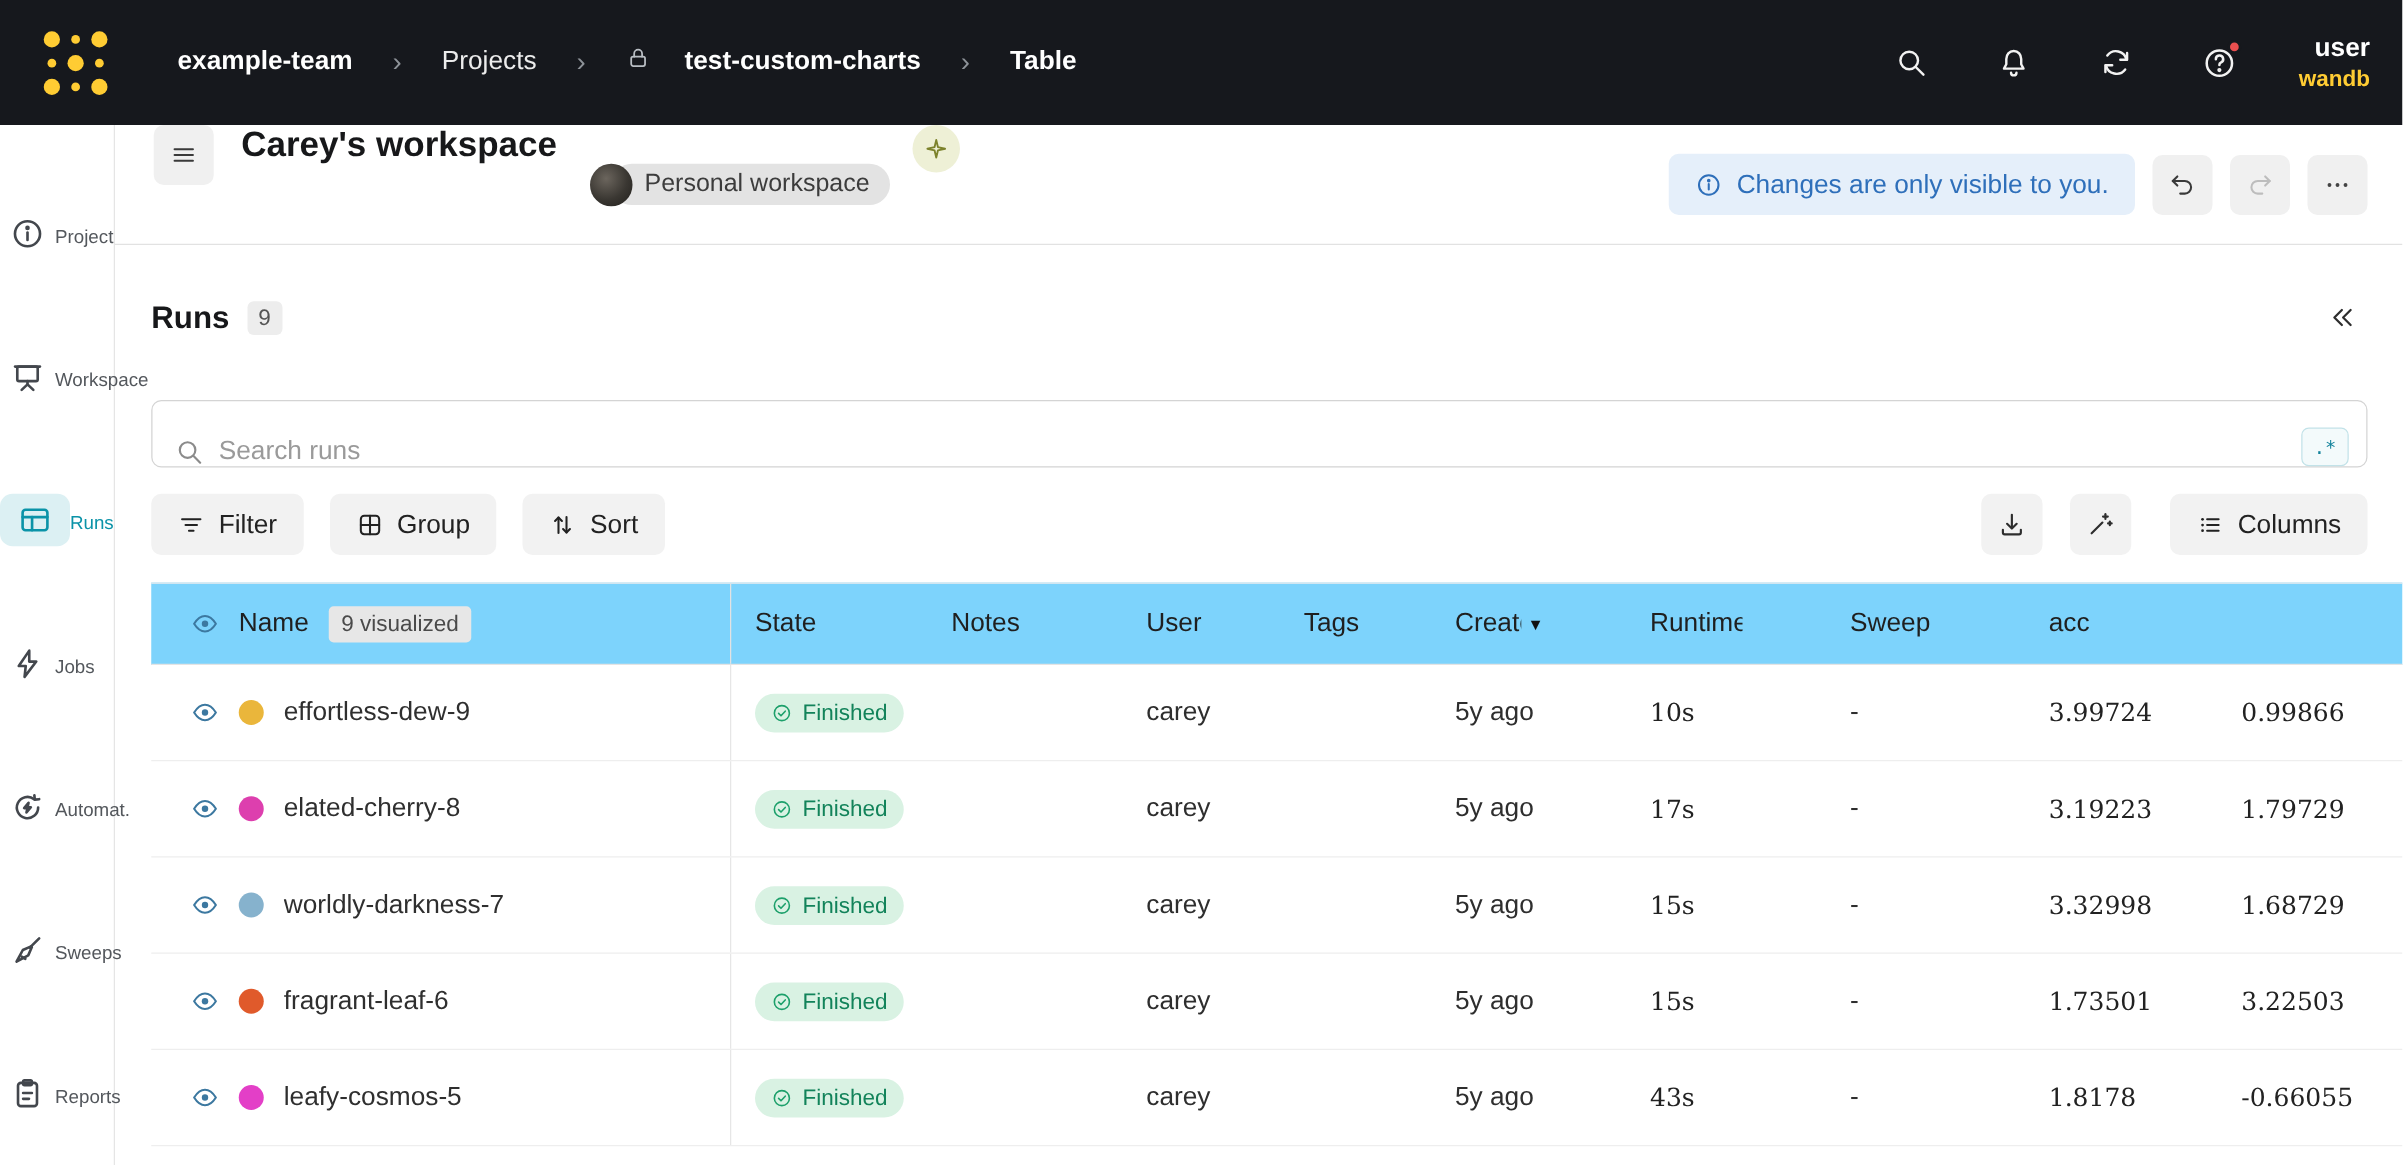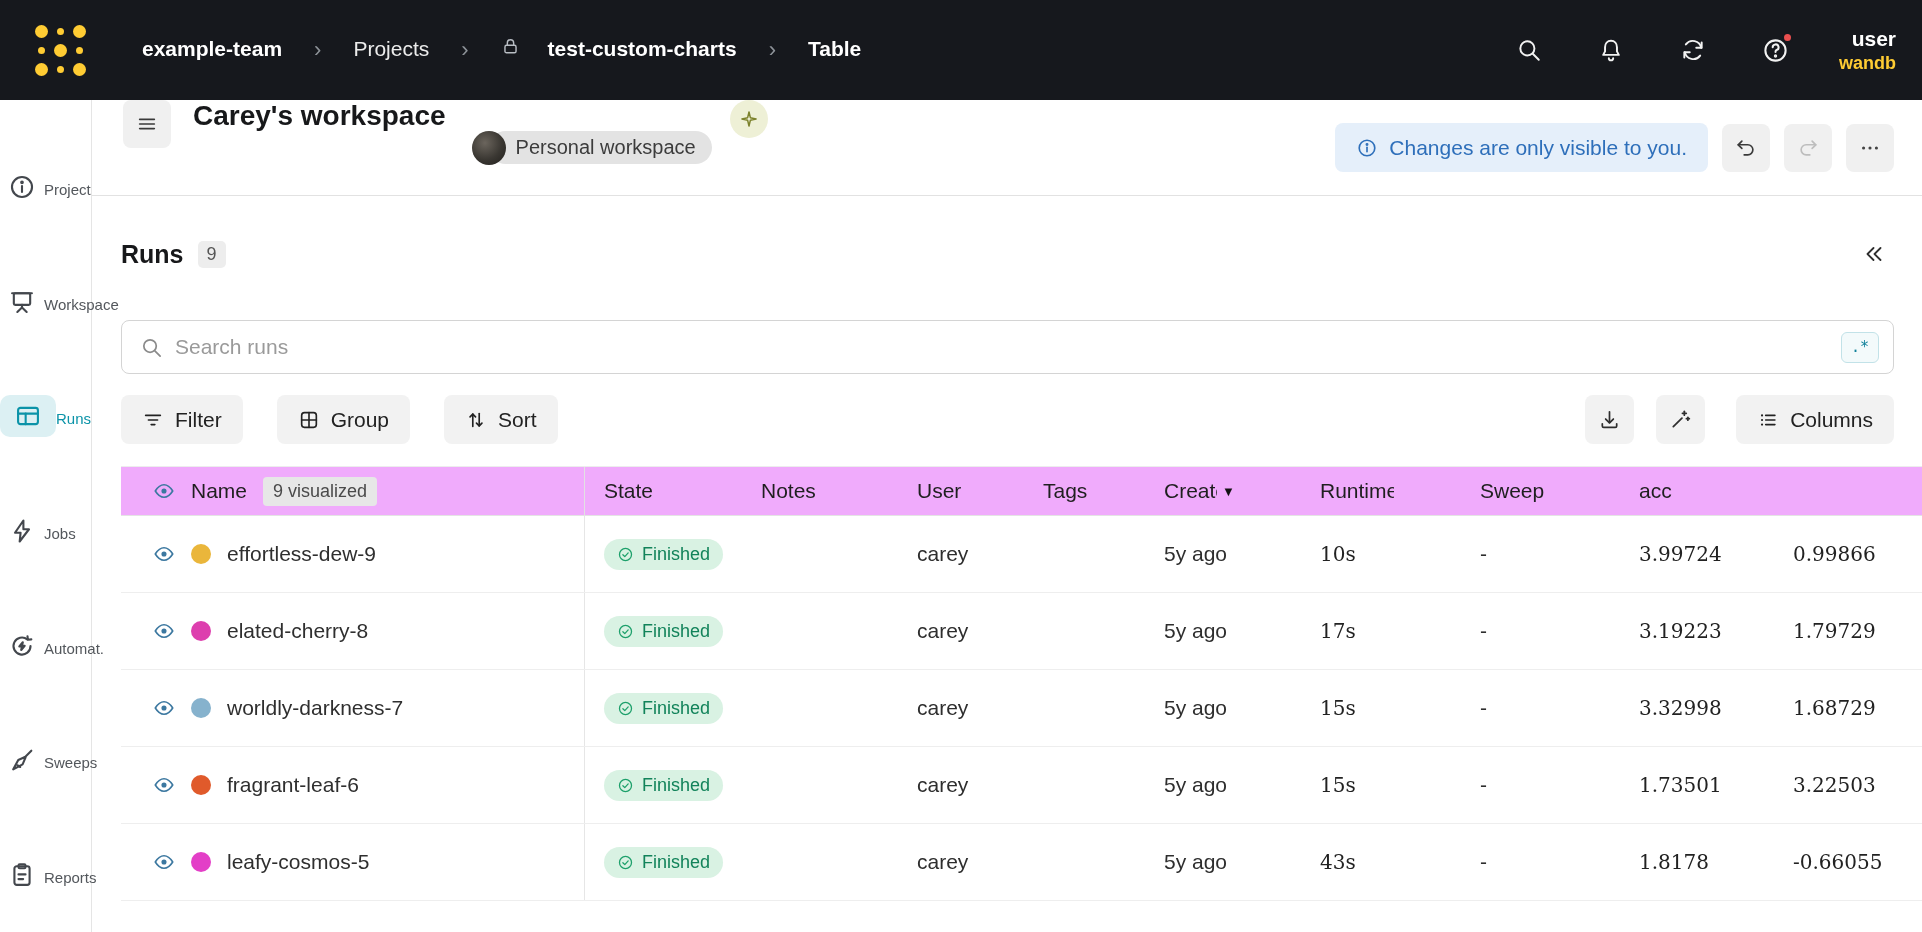--- a/index.html
+++ b/index.html
@@ -47,34 +47,34 @@
   .ws-right{margin-left:auto;display:flex;align-items:center;gap:14px}
   .banner{height:49px;background:#e5effa;border-radius:8px;display:flex;align-items:center;gap:11px;padding:0 21px;color:#2e6fba;font-size:21px;white-space:nowrap}
   .ghost{color:#bdbdbd}
 
   
   .runs-section{padding-left:29px}
   .runs-head{margin-top:38px;height:40px;display:flex;align-items:center;padding-right:28px}
   .runs-title{font-size:25px;font-weight:700;color:#17181a}
   .count-badge{margin-left:14px;background:#ededed;border-radius:5px;padding:3px 9px;font-size:18px;color:#555}
   .collapse-btn{margin-left:auto;width:40px;height:40px;display:grid;place-items:center;color:#2e2e2e}
-  .searchbar{margin-top:46px;margin-right:28px;height:54px;border:1px solid #d4d4d4;border-radius:8px;display:flex;align-items:center;padding:0 14px 0 18px;gap:12px;color:#8b8b8b}
+  .searchbar{margin-top:46px;margin-right:28px;height:54px;border:1px solid #d4d4d4;border-radius:8px;display:flex;align-items:flex-end;padding:0 14px 0 18px;gap:12px;color:#8b8b8b}
   .search-input{flex:1;border:0;outline:0;font-size:21px;color:#333;font-family:inherit;background:transparent}
   .search-input::placeholder{color:#9a9a9a}
   .regex-chip{width:38px;height:31px;border:1px solid #c2e2e8;background:#f3fafb;border-radius:6px;display:grid;place-items:center;color:#12829b;font-family:"DejaVu Sans Mono",monospace;font-size:15px;flex:none}
-  .toolbar{margin-top:21px;margin-right:28px;display:flex;align-items:center;gap:34px}
+  .toolbar{margin-top:21px;margin-right:28px;display:flex;align-items:center;gap:21px}
   .t-btn{height:49px;background:#f2f2f2;border-radius:8px;display:flex;align-items:center;gap:11px;padding:0 21px;font-size:21px;color:#222}
   .t-icon-btn{width:49px;height:49px;background:#f2f2f2;border-radius:8px;display:grid;place-items:center;color:#2e2e2e}
   .toolbar-right{margin-left:auto;display:flex;align-items:center;gap:22px}
   .columns-btn{margin-left:9px}
 
   
   .table{margin-top:22px}
   .tgrid{display:grid;grid-template-columns:464px 157px 156px 126px 121px 156px 160px 159px 154px 148px;align-items:center}
-  .thead{height:50px;background:#f0abfc;border-top:1px solid #ededed;border-bottom:1px solid #e4e4e4;font-size:21px;color:#1f1f1f}
+  .thead{height:66px;background:#7dd3fc;border-top:1px solid #ededed;border-bottom:1px solid #e4e4e4;font-size:21px;color:#1f1f1f}
   .hcell{padding-left:19px;display:flex;align-items:center;overflow:hidden;height:100%}
   .hlabel{display:inline-block;white-space:nowrap;overflow:hidden}
   .hl-user{max-width:46px}.hl-tags{max-width:48px}.hl-created{max-width:53px}.hl-runtime{max-width:74px}
   .sort-arrow{font-size:13px;margin-left:5px;color:#121212}
   .name-hcell{padding-left:32px;gap:16px;border-right:1px solid #e2e2e2}
   .vis-badge{background:#e7e7e7;border-radius:4px;padding:4px 10px;font-size:18px;color:#4a4a4a;white-space:nowrap}
   .eye{color:#3c78a0;display:grid;place-items:center;flex:none}
   .trow{height:77px;border-bottom:1px solid #eee;font-size:21px;color:#2e2e2e}
   .cell{padding-left:19px;overflow:hidden;white-space:nowrap;height:100%;display:flex;align-items:center}
   .cell.num{font-family:"DejaVu Serif","Liberation Serif",serif;font-size:20px;color:#222}

